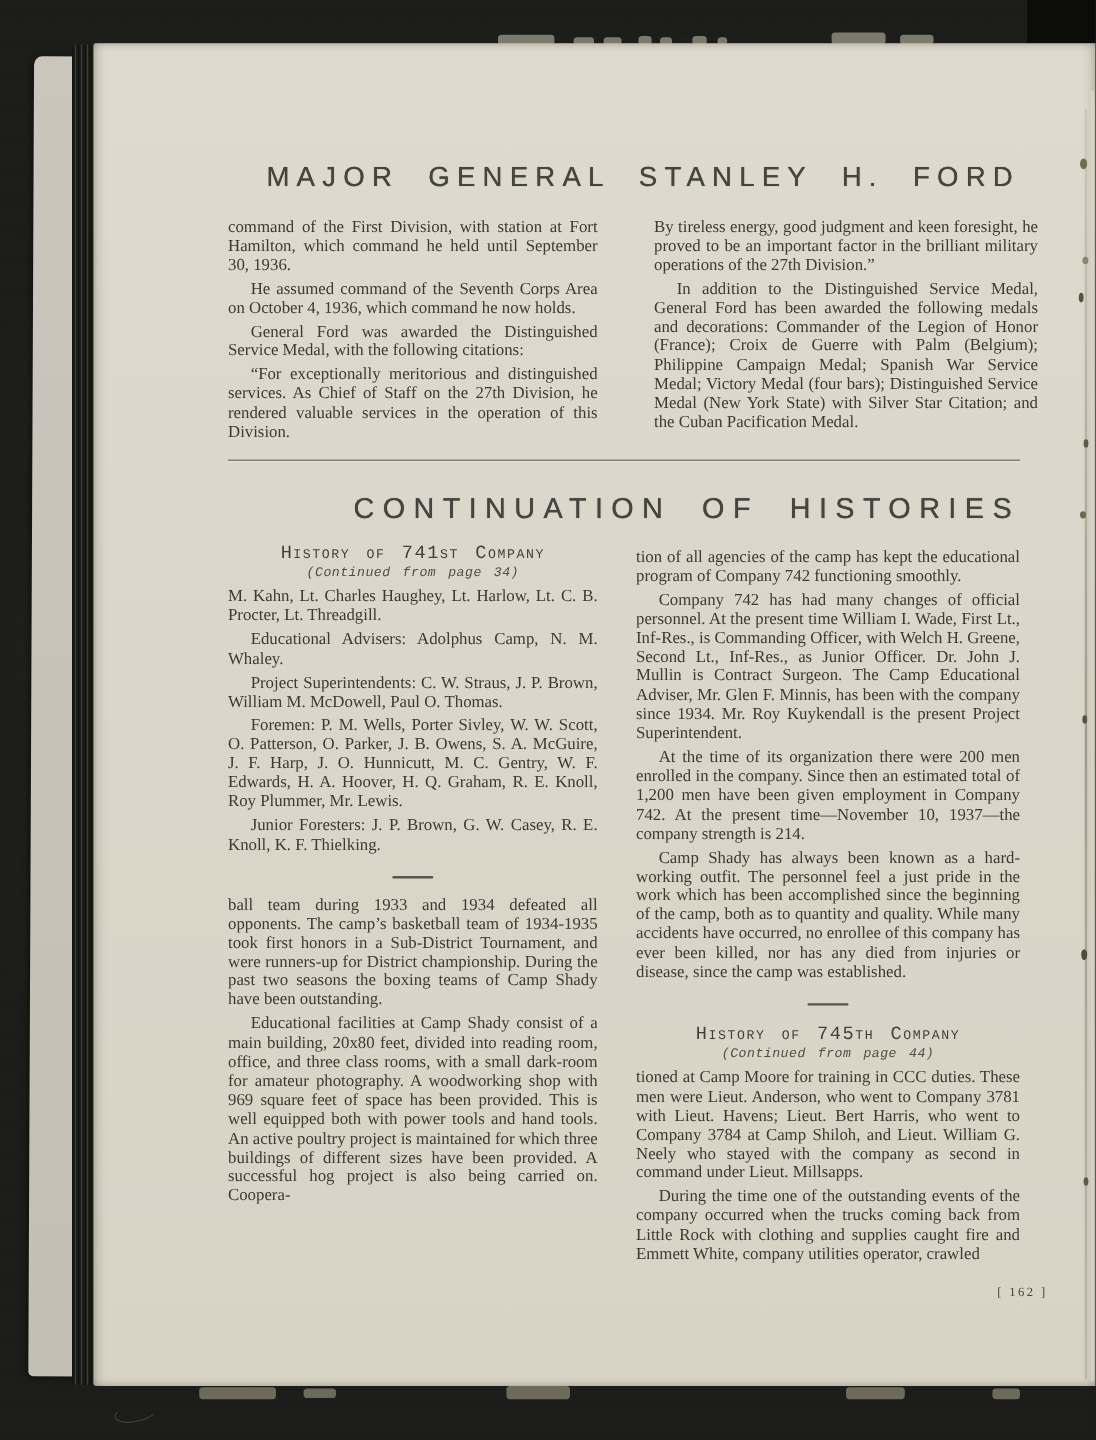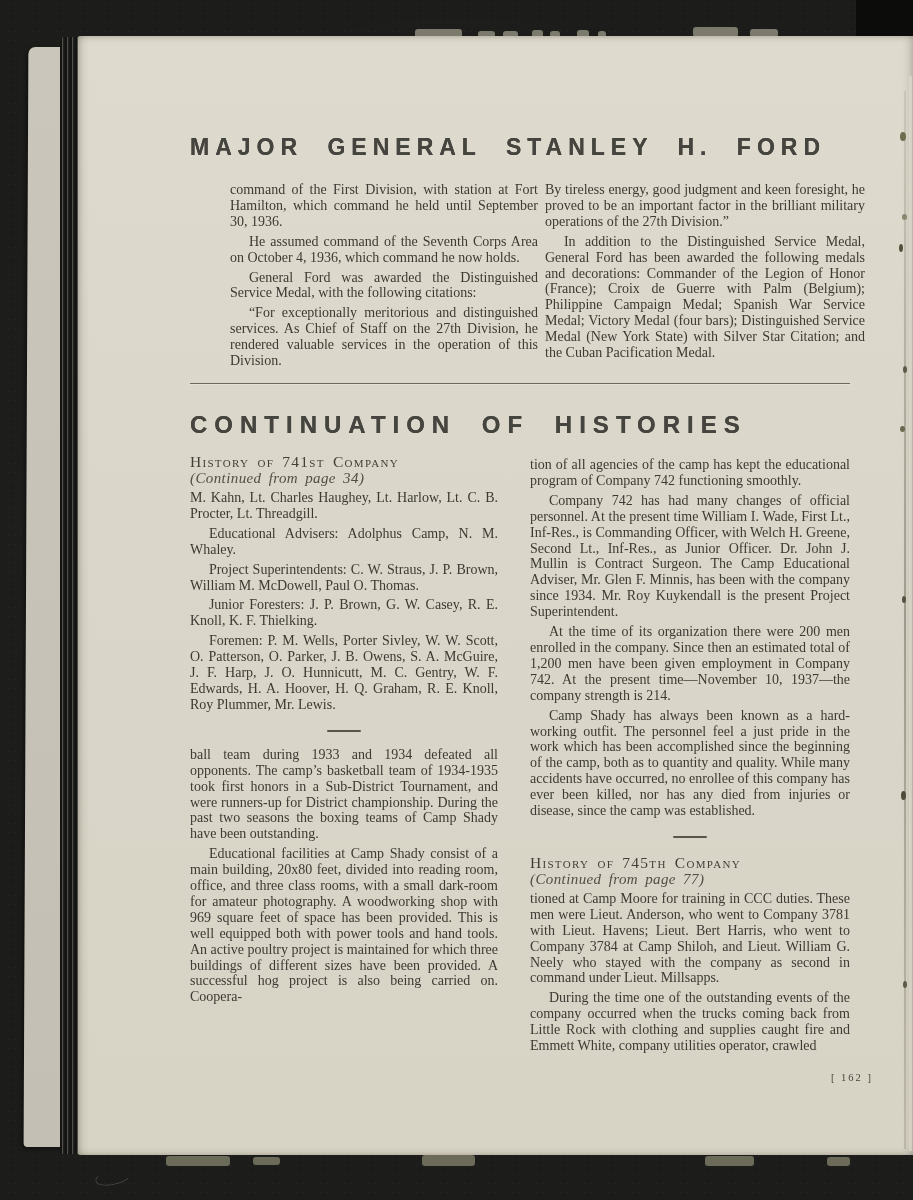--- a/index.html
+++ b/index.html
@@ -37,57 +37,57 @@
     box-shadow:
       inset -7px 0 9px -5px rgba(95,90,75,.35),
       inset 0 5px 7px -5px rgba(80,75,60,.35),
       inset 0 -5px 7px -5px rgba(80,75,60,.3),
       inset 8px 0 10px -7px rgba(80,75,60,.4);
     border-radius:2px 0 0 2px;
     color:#3c3a33;
   }
   .display-title{
     position:absolute;left:112px;width:660px;margin:0;
-    text-align:left;
+    text-align:right;
     font-family:"Liberation Sans", sans-serif;
-    font-weight:bold;
+    font-weight:normal;
     font-size:23px;line-height:30px;
     letter-spacing:6px;word-spacing:12px;
     color:#45443e;
     text-shadow:0 0 .6px #45443e;
     white-space:nowrap;
   }
   .ford-title{top:96px;}
   .hist-title{top:374px;font-size:24px;letter-spacing:7px;}
   .col{position:absolute;}
-  .ford-left{left:112px;top:146px;width:308px;margin-left:40px;}
+  .ford-left{left:112px;top:146px;width:308px;}
   .ford-right{left:467px;top:146px;width:320px;}
   .hist-left{left:112px;top:416px;width:308px;}
   .hist-right{left:452px;top:416px;width:320px;padding-top:5px;}
   .col p{
     margin:0 0 4px 0;
     font-size:14px;line-height:15.9px;
     text-align:justify;
     text-indent:1.35em;
     color:#3c3a33;
   }
   .col p.first{text-indent:0;}
   .rule{
     position:absolute;left:112px;top:347px;width:660px;height:1px;
     background:#6b6960;box-shadow:0 1px 0 rgba(255,255,255,.25);
   }
-  .subhead{text-align:left;margin-bottom:5px;}
+  .subhead{text-align:center;margin-bottom:5px;font-family:Liberation Mono, monospace;}
   .subhead .sc{
     font-variant:small-caps;
     font-size:15.5px;line-height:19px;
     letter-spacing:1.3px;word-spacing:3px;
     color:#413f38;
   }
   .subhead .cont{
-    font-style:italic;font-size:15px;line-height:14px;
+    font-style:italic;font-size:11px;line-height:14px;
     letter-spacing:.4px;word-spacing:3px;color:#504e45;
   }
   .dash{
     width:34px;height:2px;background:#57554c;
     margin:17px auto 15px auto;border-radius:1px;
   }
   .pagenum{
     position:absolute;left:708px;top:1036px;
     font-size:10.5px;letter-spacing:2px;color:#46443c;margin-left:45px;
   }
@@ -151,40 +151,40 @@
     <h1 class="display-title hist-title">CONTINUATION OF HISTORIES</h1>
 
     <div class="col hist-left">
       <div class="subhead">
         <div class="sc">History of 741st Company</div>
         <div class="cont">(Continued from page 34)</div>
       </div>
       <p class="first">M. Kahn, Lt. Charles Haughey, Lt. Harlow, Lt. C. B. Procter, Lt. Threadgill.</p>
       <p>Educational Advisers: Adolphus Camp, N. M. Whaley.</p>
       <p>Project Superintendents: C. W. Straus, J. P. Brown, William M. McDowell, Paul O. Thomas.</p>
+      <p>Foremen: P. M. Wells, Porter Sivley, W. W. Scott, O. Patterson, O. Parker, J. B. Owens, S. A. McGuire, J. F. Harp, J. O. Hunnicutt, M. C. Gentry, W. F. Edwards, H. A. Hoover, H. Q. Graham, R. E. Knoll, Roy Plummer, Mr. Lewis.</p>
       <p>Junior Foresters: J. P. Brown, G. W. Casey, R. E. Knoll, K. F. Thielking.</p>
-      <p>Foremen: P. M. Wells, Porter Sivley, W. W. Scott, O. Patterson, O. Parker, J. B. Owens, S. A. McGuire, J. F. Harp, J. O. Hunnicutt, M. C. Gentry, W. F. Edwards, H. A. Hoover, H. Q. Graham, R. E. Knoll, Roy Plummer, Mr. Lewis.</p>
 
       <div class="dash"></div>
 
       <p class="first">ball team during 1933 and 1934 defeated all opponents. The camp’s basketball team of 1934-1935 took first honors in a Sub-District Tournament, and were runners-up for District championship. During the past two seasons the boxing teams of Camp Shady have been outstanding.</p>
       <p>Educational facilities at Camp Shady consist of a main building, 20x80 feet, divided into reading room, office, and three class rooms, with a small dark-room for amateur photography. A woodworking shop with 969 square feet of space has been provided. This is well equipped both with power tools and hand tools. An active poultry project is maintained for which three buildings of different sizes have been provided. A successful hog project is also being carried on. Coopera-</p>
     </div>
 
     <div class="col hist-right">
       <p class="first">tion of all agencies of the camp has kept the educational program of Company 742 functioning smoothly.</p>
       <p>Company 742 has had many changes of official personnel. At the present time William I. Wade, First Lt., Inf-Res., is Commanding Officer, with Welch H. Greene, Second Lt., Inf-Res., as Junior Officer. Dr. John J. Mullin is Contract Surgeon. The Camp Educational Adviser, Mr. Glen F. Minnis, has been with the company since 1934. Mr. Roy Kuykendall is the present Project Superintendent.</p>
       <p>At the time of its organization there were 200 men enrolled in the company. Since then an estimated total of 1,200 men have been given employment in Company 742. At the present time—November 10, 1937—the company strength is 214.</p>
       <p>Camp Shady has always been known as a hard-working outfit. The personnel feel a just pride in the work which has been accomplished since the beginning of the camp, both as to quantity and quality. While many accidents have occurred, no enrollee of this company has ever been killed, nor has any died from injuries or disease, since the camp was established.</p>
 
       <div class="dash"></div>
 
       <div class="subhead">
         <div class="sc">History of 745th Company</div>
-        <div class="cont">(Continued from page 77)</div>
+        <div class="cont">(Continued from page 44)</div>
       </div>
       <p class="first">tioned at Camp Moore for training in CCC duties. These men were Lieut. Anderson, who went to Company 3781 with Lieut. Havens; Lieut. Bert Harris, who went to Company 3784 at Camp Shiloh, and Lieut. William G. Neely who stayed with the company as second in command under Lieut. Millsapps.</p>
       <p>During the time one of the outstanding events of the company occurred when the trucks coming back from Little Rock with clothing and supplies caught fire and Emmett White, company utilities operator, crawled</p>
     </div>
 
     <div class="pagenum">[ 162 ]</div>
 
     <div class="crease"></div>
     <div class="edge-highlight"></div>
 

